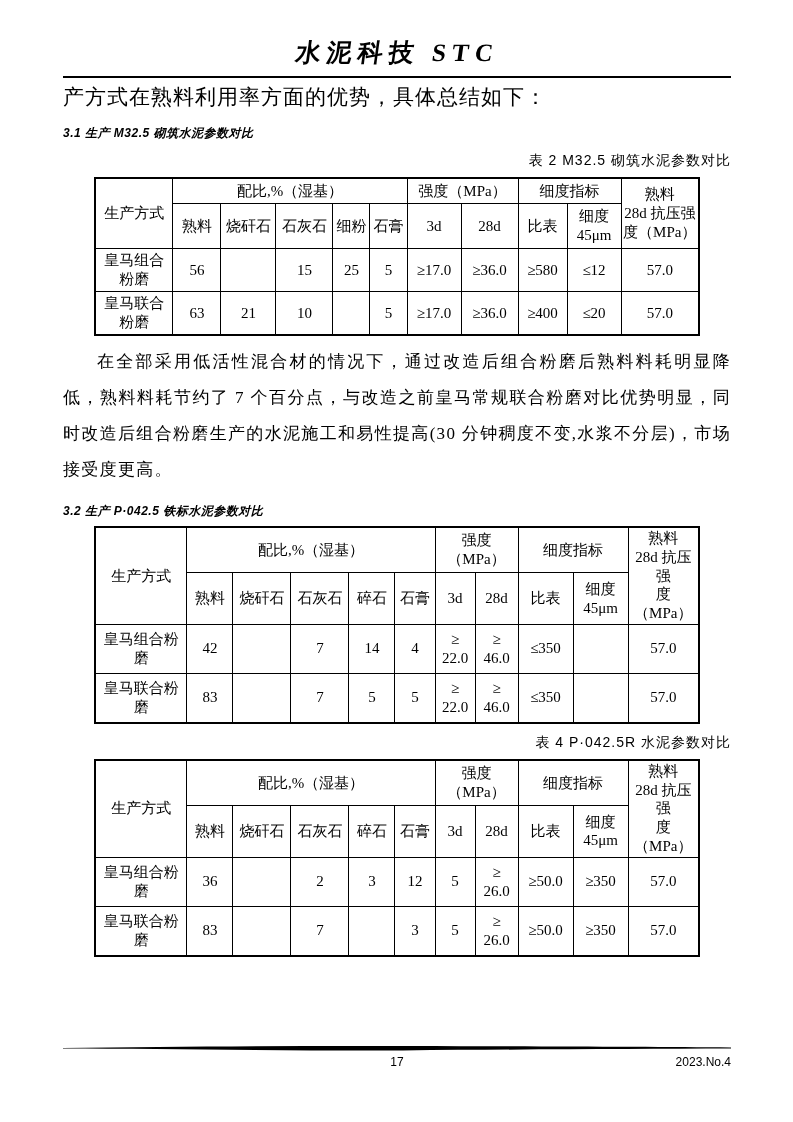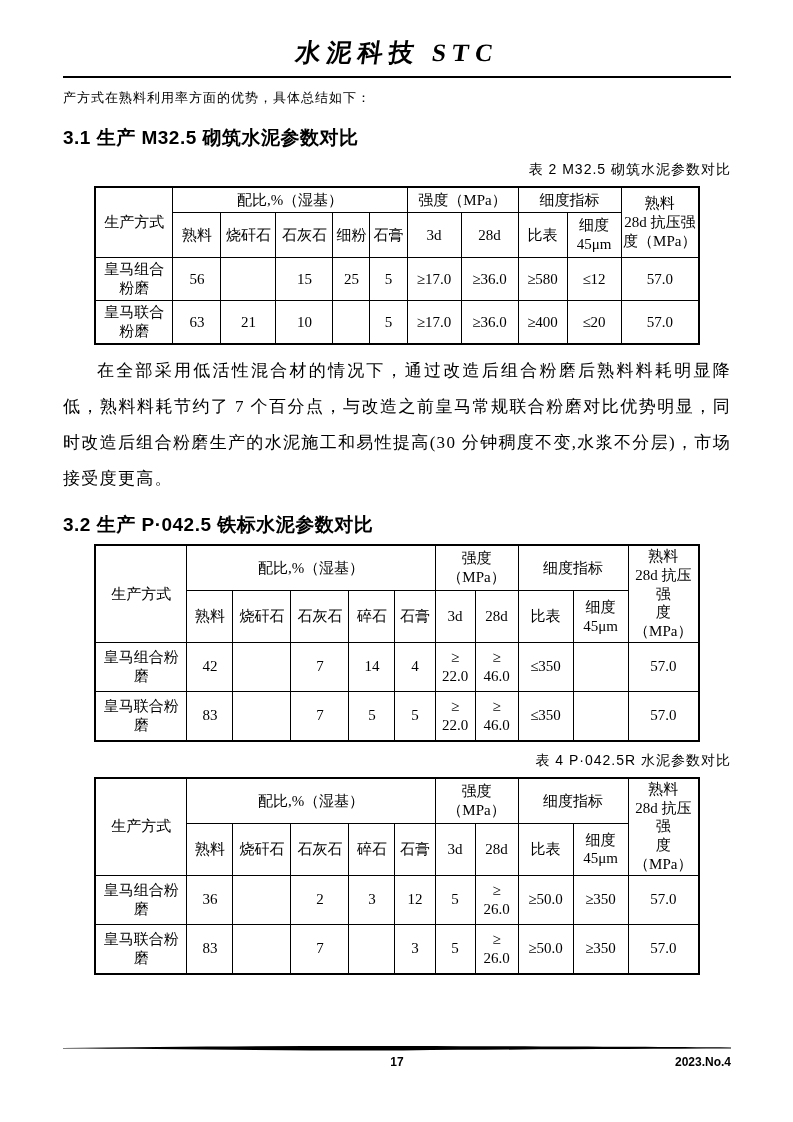--- a/index.html
+++ b/index.html
@@ -3,41 +3,41 @@
 <meta charset="utf-8">
 <style>
   html,body{margin:0;padding:0;background:#e8e8e8;}
   .page{position:relative;width:793px;height:1122px;background:#ffffff;margin:0 auto;
         font-family:"Liberation Serif","DejaVu Serif",serif;color:#000;overflow:hidden;}
   .content{padding:36px 62px 0 63px;}
   .journal-header{text-align:center;}
   .journal-title{display:inline-block;font-size:25px;font-weight:600;letter-spacing:6px;
                  transform:skewX(-8deg);font-family:"Liberation Serif","DejaVu Serif",serif;}
   .header-rule{border:none;border-top:2.5px solid #000;margin:7px 0 0 0;}
-  .intro{font-size:13px;line-height:25px;margin-top:7px;letter-spacing:1px;}
+  .intro{font-size:21px;line-height:25px;margin-top:7px;letter-spacing:1px;}
   .sec-heading{font-family:"Liberation Sans","DejaVu Sans",sans-serif;font-weight:bold;
-               font-size:19px;margin:15px 0 6px 0;letter-spacing:0.5px;}
+               font-size:12px;margin:15px 0 6px 0;letter-spacing:0.5px;font-style:italic;}
   .tbl-caption{text-align:right;font-family:"Liberation Sans","DejaVu Sans",sans-serif;
                font-size:14px;margin:10px 0 7px 0;letter-spacing:1px;}
   table.ptable{border-collapse:collapse;table-layout:fixed;margin:0 auto;width:604px;
                font-size:15px;text-align:center;border:2px solid #000;}
   table.ptable td{border:1px solid #000;padding:1px 1px;vertical-align:middle;
                   white-space:pre-line;line-height:1.25;}
   .t-a tr.h1 td{height:22px;}
   .t-a tr.h2 td{height:42px;}
   .t-a tr.tr-body td{height:40px;}
   .t-b tr.h1 td{height:23px;}
   .t-b tr.h2 td{height:43px;}
   .t-b tr.tr-body td{height:46px;}
   .para{font-size:17px;line-height:36px;text-align:justify;text-indent:2em;
         letter-spacing:1.3px;margin:8px 0 0 0;}
   .footer{position:absolute;left:63px;right:62px;top:1044px;}
   .footer-line-svg{display:block;width:100%;height:9px;}
   .footer-row{position:relative;height:16px;margin-top:2px;
-              font-family:"Liberation Sans","DejaVu Sans",sans-serif;font-size:12px;font-weight:bold;}
+              font-family:"Liberation Sans","DejaVu Sans",sans-serif;font-size:12px;}
   .page-number{position:absolute;left:0;right:0;text-align:center;}
   .issue-number{position:absolute;right:0;}
 </style>
 </head>
 <body>
 
 <div class="page">
   <div class="content">
 
     <div class="journal-header">

